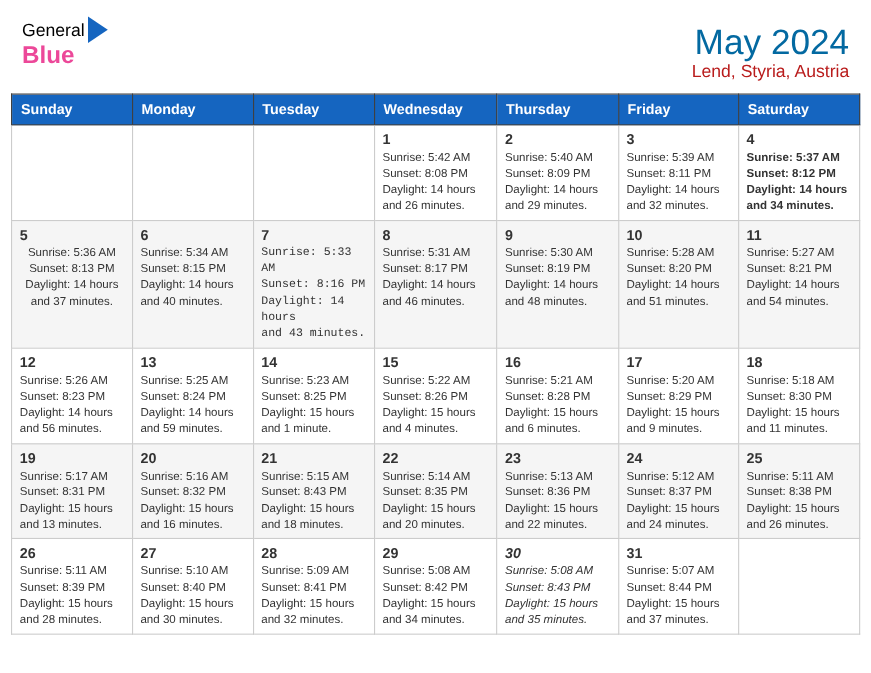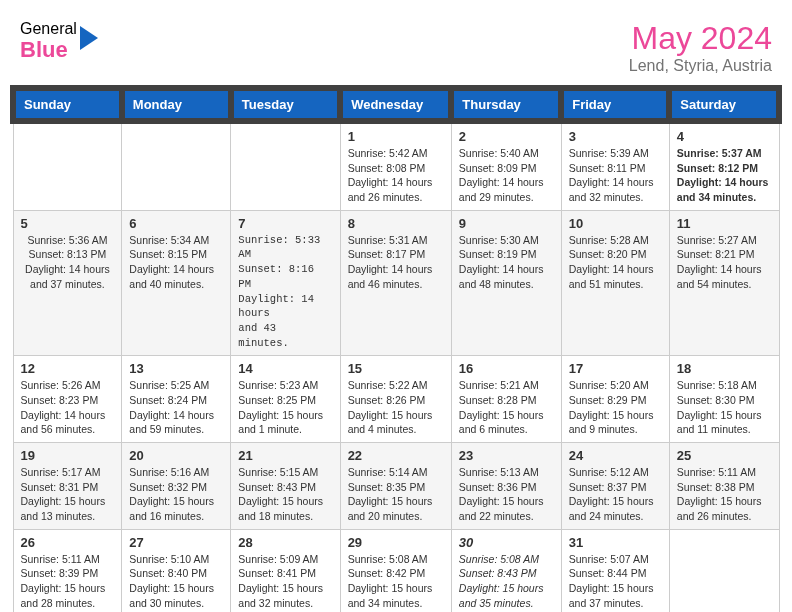--- a/index.html
+++ b/index.html
@@ -11,21 +11,20 @@
       padding: 10px;
     }
     .header {
       display: flex;
       justify-content: space-between;
       align-items: flex-start;
       padding: 10px 10px 5px 10px;
     }
     .logo {
       display: flex;
-      align-items: center;
     }
     .logo-text {
       display: flex;
       flex-direction: column;
       line-height: 1.1;
     }
     .logo-arrow {
       width: 0;
       height: 0;
       border-top: 12px solid transparent;
@@ -33,39 +32,39 @@
       border-left: 18px solid #1565c0;
       margin-left: 3px;
       margin-top: -5px;
     }
     .title-area {
       text-align: right;
     }
     .month-year {
       font-size: 32px;
       font-weight: normal;
-      color: #ec4899;
+      color: #0369a1;
     }
     .location {
       font-size: 16px;
-      color: #737373;
+      color: #b91c1c;
     }
     .calendar {
       width: 100%;
       border-collapse: collapse;
       margin-top: 5px;
     }
     .calendar th {
       background-color: #1565c0;
       color: #fff;
       text-align: left;
       padding: 6px 8px;
       font-size: 13px;
       font-weight: bold;
-      border: 6px solid #404040;
+      border: 1px solid #404040;
     }
     .calendar td {
       border: 1px solid #ccc;
       vertical-align: top;
       padding: 5px 7px;
       width: 113px;
       min-height: 80px;
       background: #fff;
     }
     .calendar tr:nth-child(even) td {

